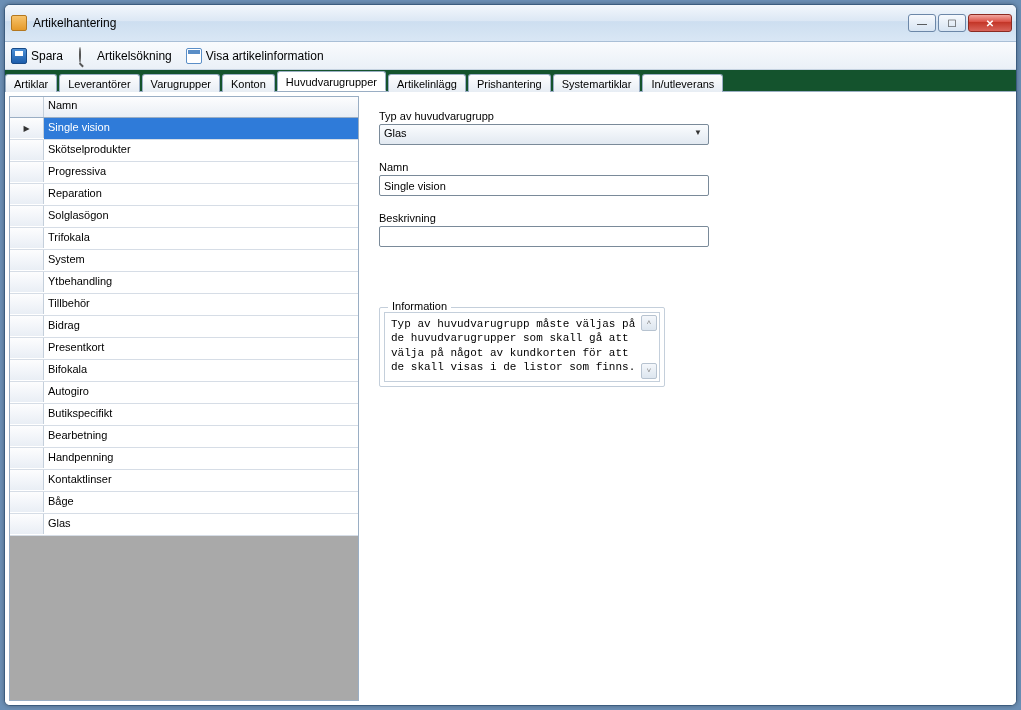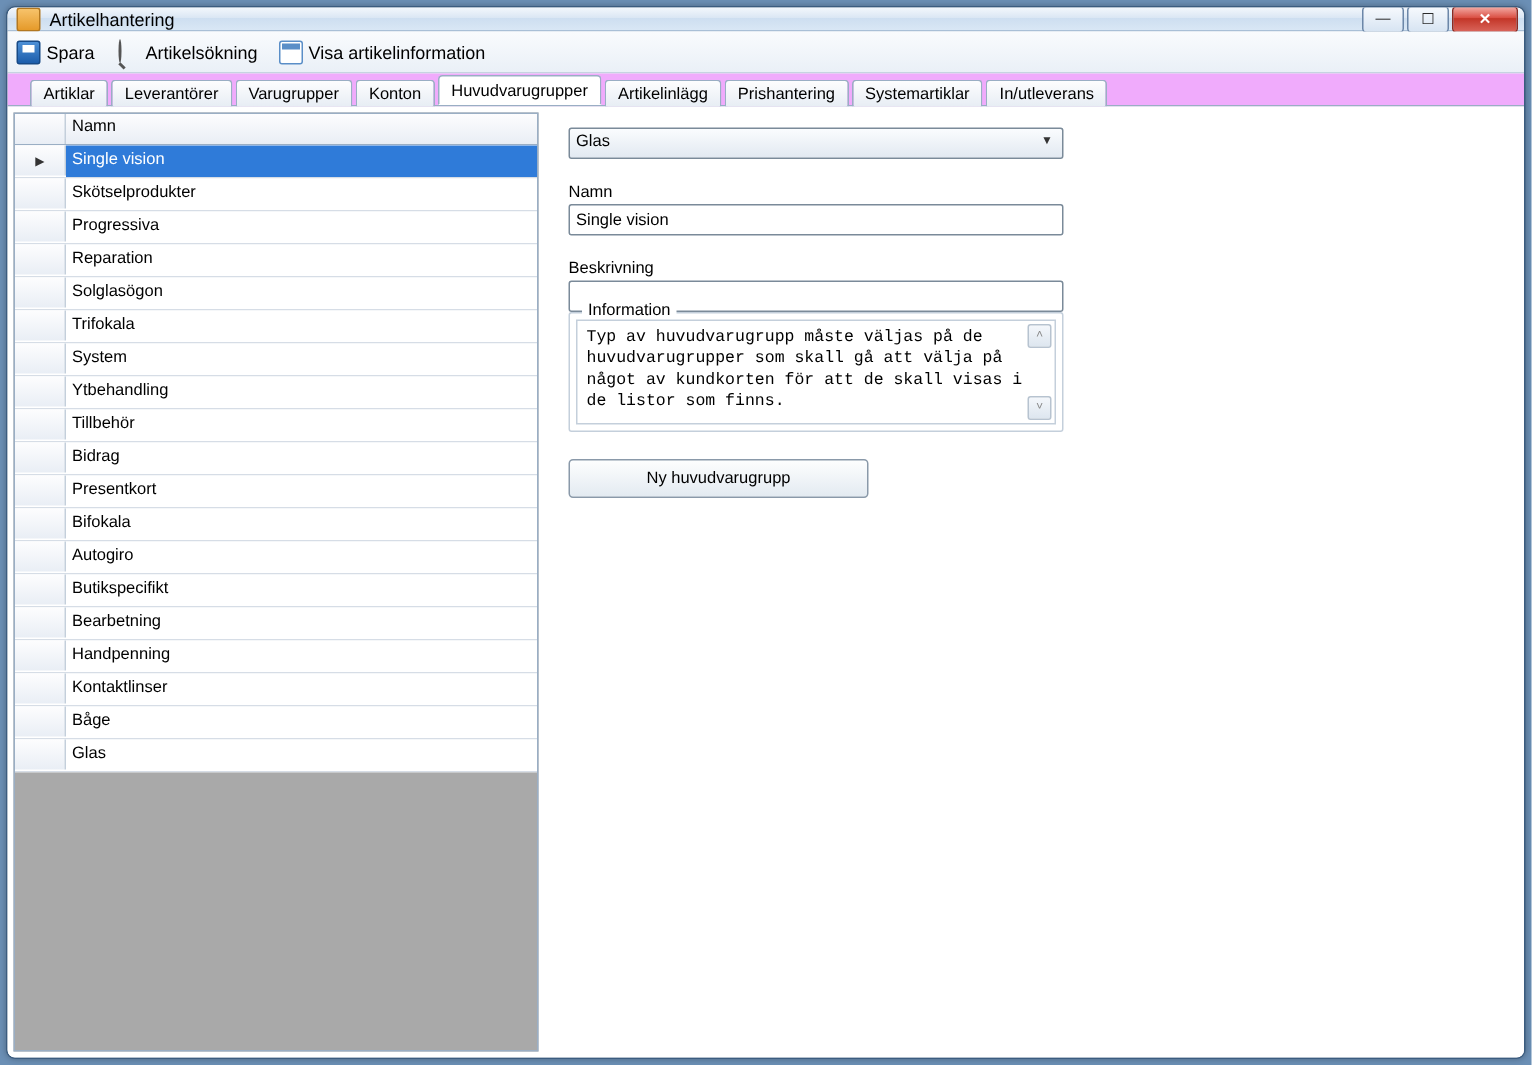--- a/index.html
+++ b/index.html
@@ -15,21 +15,21 @@
     height: 702px;
     background: #fff;
     border: 1px solid #3b5c7f;
     border-radius: 6px;
     box-shadow: 0 0 4px rgba(0,0,0,0.3);
     display: flex;
     flex-direction: column;
     overflow: hidden;
   }
   .titlebar {
-    height: 16px;
+    height: 37px;
     background: linear-gradient(#f3f7fc, #dbe7f4 45%, #cddef0 46%, #d9e7f5);
     border-bottom: 1px solid #a9bfd6;
     display: flex;
     align-items: center;
     padding: 0 4px 0 6px;
   }
   .titlebar .app-icon {
     width:16px; height:16px;
     background: linear-gradient(#f7c36b,#e59a2a);
     border:1px solid #b37820;
@@ -76,21 +76,21 @@
     width:5px; height:1.5px; background:#555; transform:rotate(45deg);
   }
   .ic-info {
     background:#fff; border:1px solid #5a8ec7; border-radius:2px; position:relative;
   }
   .ic-info::before{
     content:""; position:absolute; top:1px; left:1px; right:1px; height:4px; background:#5a8ec7;
   }
   .tabstrip {
     display:flex; align-items:flex-end;
-    padding:0 15px; background:#f0abfc; border-bottom:1px solid #9aaec4;
+    padding:0 0; background:#14532d; border-bottom:1px solid #9aaec4;
     height:22px; gap:0;
   }
   .tab {
     padding:3px 8px 2px 8px;
     border:1px solid #9aaec4;
     border-bottom:none;
     background: linear-gradient(#fdfdfe,#e7edf4);
     border-radius:3px 3px 0 0;
     margin-right:2px;
     font-size:11px;
@@ -149,21 +149,21 @@
     font-size:11px; padding:2px 4px;
     border-radius:2px;
   }
   .select { position:relative; background:linear-gradient(#fafcfe,#e2e9f1); }
   .select::after {
     content:"▼"; position:absolute; right:6px; top:3px; font-size:8px; color:#333;
   }
   .textinput { background:#fff; }
   .fieldset {
     border:1px solid #c4cfdb; border-radius:2px;
-    padding:4px; width:330px; position:relative;
+    margin-top:60px; padding:4px; width:286px; position:relative;
   }
   .fieldset .legend {
     position:absolute; top:-8px; left:8px; background:#fff; padding:0 4px; font-size:11px;
   }
   .infobox {
     border:1px solid #c4cfdb; width:100%; height:70px;
     padding:4px 20px 0 6px; font-size:11px; line-height:1.3;
     background:#fff; position:relative;font-family:Liberation Mono, monospace;
   }
   .scrollbtn {
@@ -310,36 +310,36 @@
                 <div class="cell">Glas</div>
               </div>
             </div>
         </div>
         <div class="grid-fill"></div>
       </div>
     </div>
 
     <div class="rightpanel">
 
+      <div class="formlabel">Typ av huvudvarugrupp</div>
       <div class="select">
         <span>Glas</span>
       </div>
 
       <div class="formlabel" style="margin-top:16px">Namn</div>
       <input class="textinput" value="Single vision" style="">
 
       <div class="formlabel" style="margin-top:16px">Beskrivning</div>
       <input class="textinput" value="" style="">
 
       <div class="fieldset">
         <div class="legend">Information</div>
         <div class="infobox">
           <span>Typ av huvudvarugrupp måste väljas på de huvudvarugrupper som skall gå att välja på något av kundkorten för att de skall visas i de listor som finns.</span>
           <div class="scrollbtn up">˄</div>
           <div class="scrollbtn down">˅</div>
         </div>
       </div>
 
-      <div class="button">Ny huvudvarugrupp</div>
 
     </div>
   </div>
 </div>
 
 </body></html>

